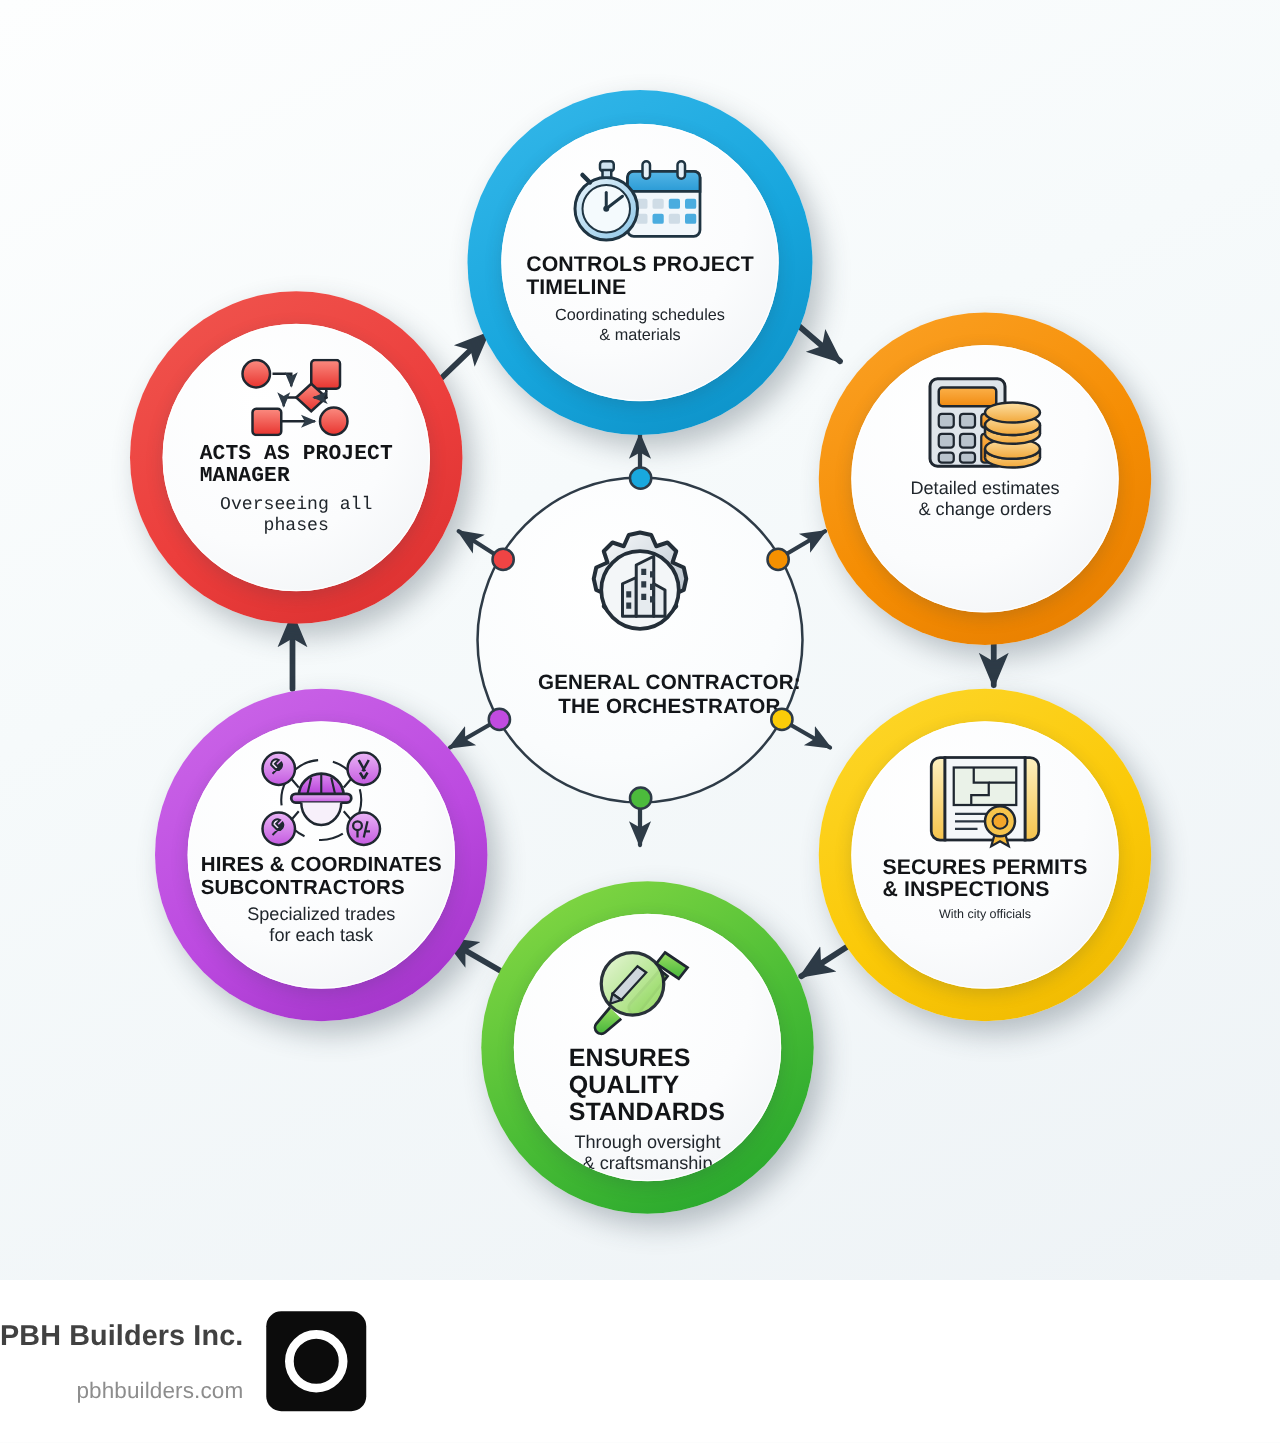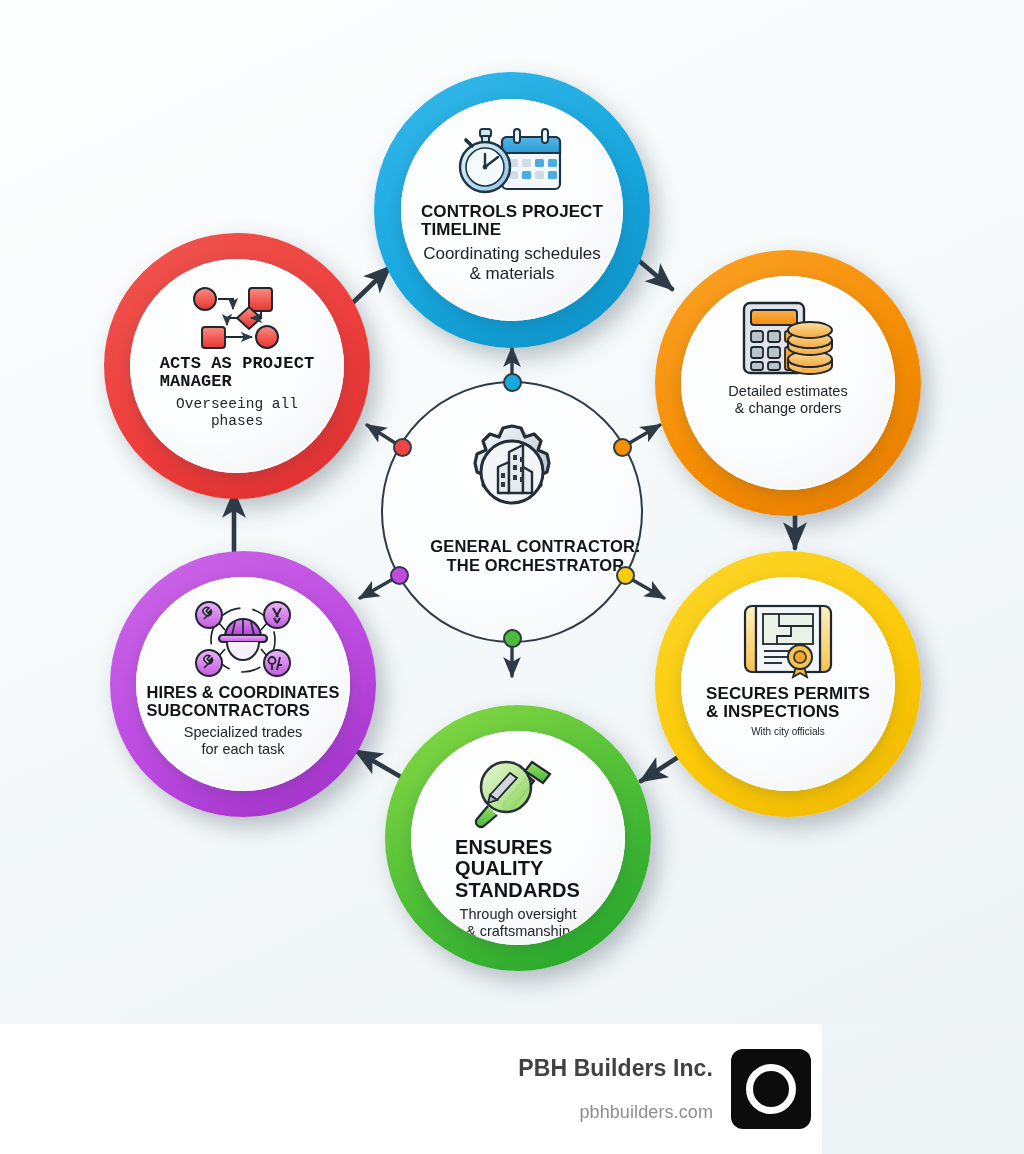--- a/index.html
+++ b/index.html
@@ -101,26 +101,25 @@
     width: 19px; height: 19px;
     border-radius: 50%;
     border: 2px solid #2e3b47;
     box-sizing: border-box;
     z-index: 6;
   }
   
   .footer {
     position: absolute;
     left: 0; top: 1024px;
-    width: 822px; height: 130px;
+    width: 1024px; height: 130px;
     background: #ffffff;
     display: flex;
     align-items: center;
-    justify-content: flex-end;
-    padding-right: 11px;
+    padding-right: 26px;
     box-sizing: border-box;
   }
   .brand-text { text-align: right; margin-right: 18px; }
   .brand-name {
     font-size: 23px;
     font-weight: bold;
     color: #414141;
     letter-spacing: .1px;
     line-height: 1.25;
   }
@@ -259,21 +258,21 @@
           <circle cx="29" cy="40" r="19" fill="#f4fafd" stroke="#1f3442" stroke-width="1.6"></circle>
           <rect x="24" y="2" width="11" height="8" rx="2.5" fill="#cfe3f0" stroke="#1f3442" stroke-width="2"></rect>
           <rect x="26" y="9" width="7" height="6" fill="#cfe3f0" stroke="#1f3442" stroke-width="2"></rect>
           <path d="M10 13 L16 19" stroke="#1f3442" stroke-width="3.6" stroke-linecap="round"></path>
           <path d="M29 40 L42 30" stroke="#1f3442" stroke-width="2.4" stroke-linecap="round"></path>
           <path d="M29 40 L29 27" stroke="#1f3442" stroke-width="2.4" stroke-linecap="round"></path>
           <circle cx="29" cy="40" r="2.4" fill="#1f3442"></circle>
         </svg>
         <div class="ttl" style="font-size:17px; margin-top:6px;">CONTROLS PROJECT
 TIMELINE</div>
-        <div class="sub" style="font-size:17px; margin-top:5px;">Coordinating schedules
+        <div class="sub" style="font-size:13px; margin-top:5px;">Coordinating schedules
 &amp; materials</div>
       </div>
     </div>
 
     <div class="node" style="left:655px; top:250px; width:266px; height:266px;
                 background: linear-gradient(150deg,#fba227 0%, #f58d03 55%, #e57c00 100%);
                 box-shadow: 8px 10px 22px rgba(43,59,74,0.30);">
       <div class="inner" style="left:26px; top:26px; width:214px; height:214px; padding:22px 14px 0;">
         <svg class="ico" width="100" height="78" viewBox="0 0 100 78">
           <defs>
@@ -367,21 +366,21 @@
           <path d="M47 21 l-7 -5 l-20 22 l7 5 z" fill="#cfd7dd" stroke="#1f2730" stroke-width="1.8"></path>
           <path d="M20 38 l7 5 l-9 3 z" fill="#aab4bd" stroke="#1f2730" stroke-width="1.8"></path>
         </svg>
         <div class="ttl" style="font-size:20px; margin-top:6px;margin-left:30px;">ENSURES QUALITY
 STANDARDS</div>
         <div class="sub" style="font-size:14.5px; margin-top:5px;">Through oversight
 &amp; craftsmanship</div>
       </div>
     </div>
 
-    <div class="node" style="left:110px; top:551px; width:266px; height:266px;
+    <div class="node" style="left:124px; top:551px; width:266px; height:266px;
                 background: linear-gradient(150deg,#cc68e8 0%, #bc4ae0 55%, #9d2fc4 100%);
                 box-shadow: 8px 10px 22px rgba(43,59,74,0.30);">
       <div class="inner" style="left:26px; top:26px; width:214px; height:214px; padding:22px 8px 0;">
         <svg class="ico" width="108" height="78" viewBox="0 0 108 78">
           <defs>
             <linearGradient id="pg1" x1="0" y1="0" x2="0" y2="1">
               <stop offset="0%" stop-color="#dd8bf0"></stop>
                 <stop offset="100%" stop-color="#b23ad6"></stop>
             </linearGradient>
             <linearGradient id="pg2" x1="0" y1="0" x2="0" y2="1">

